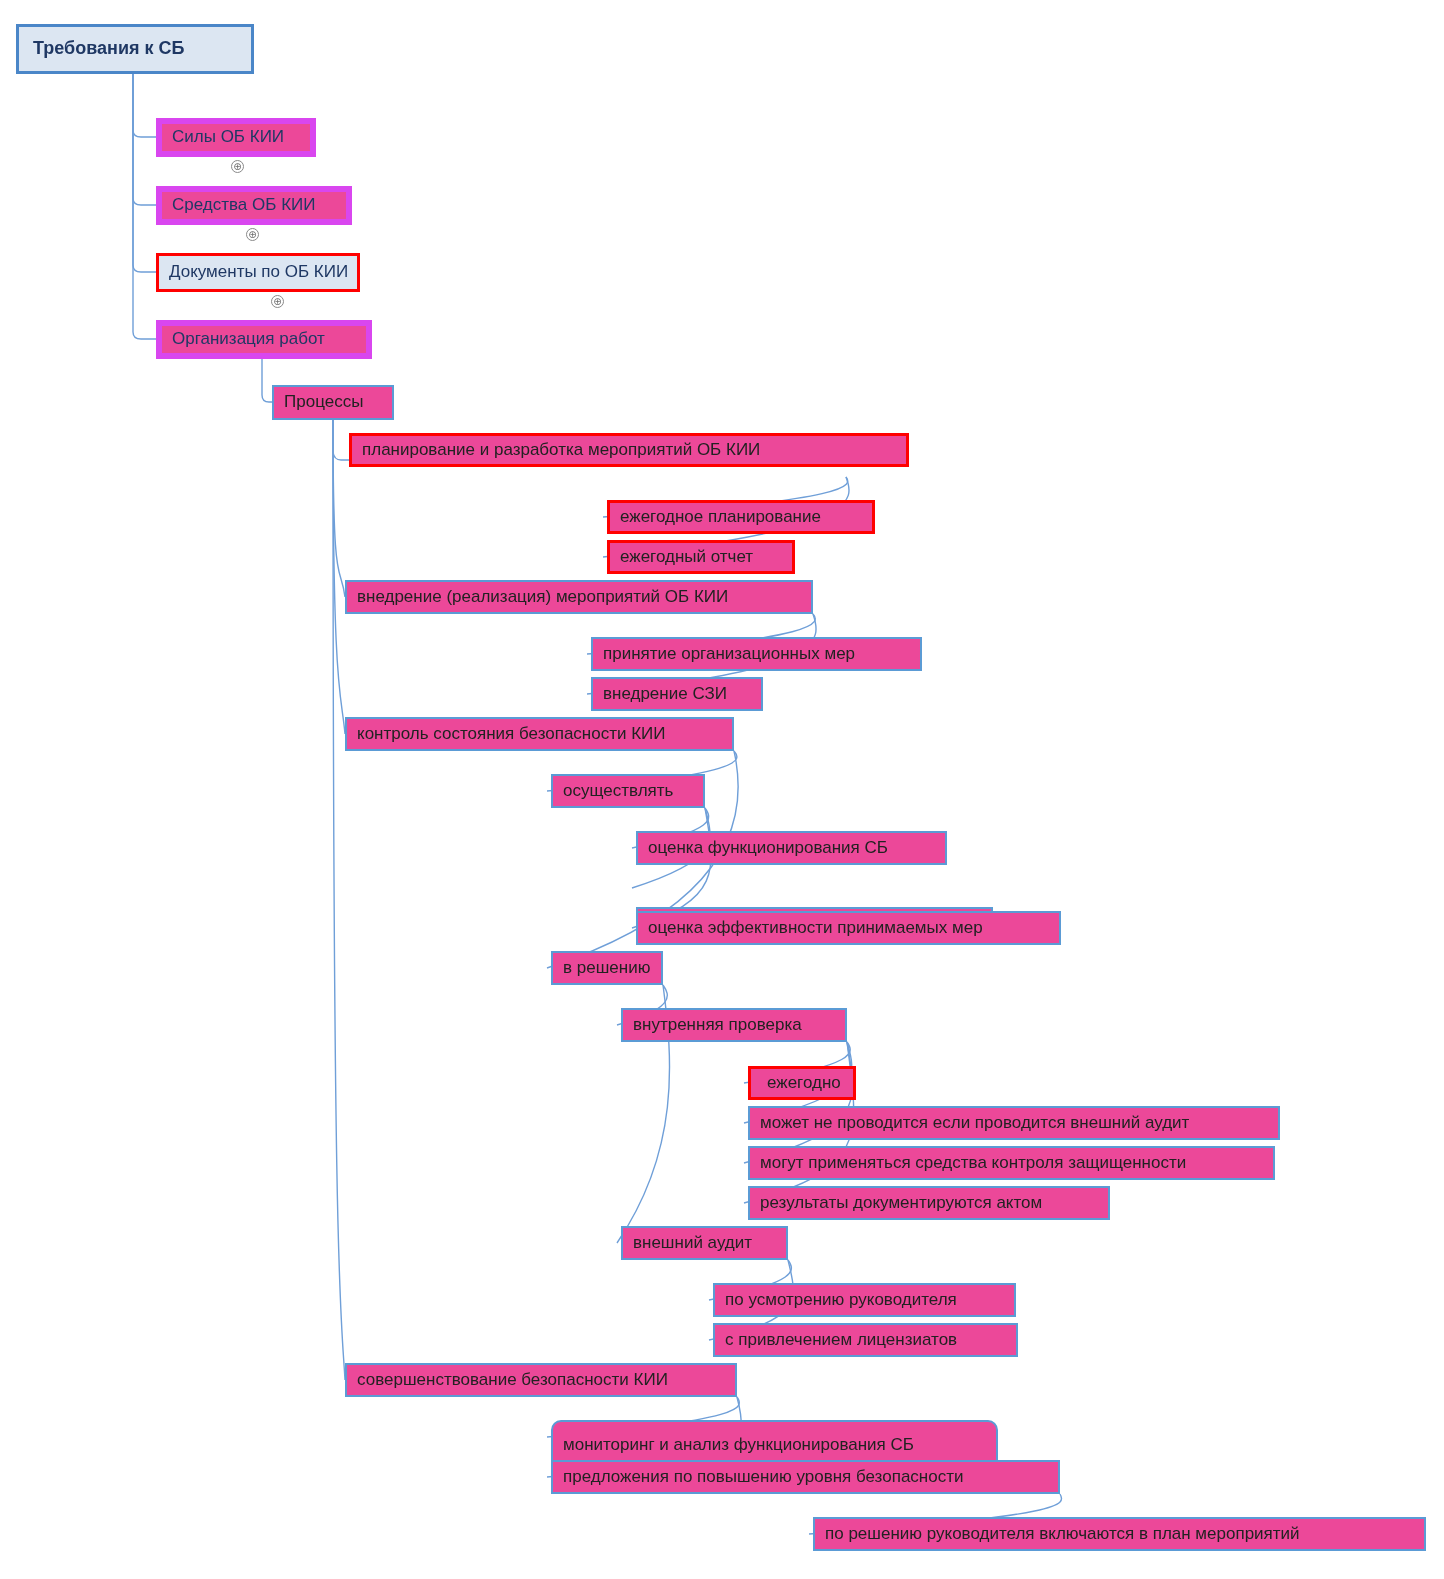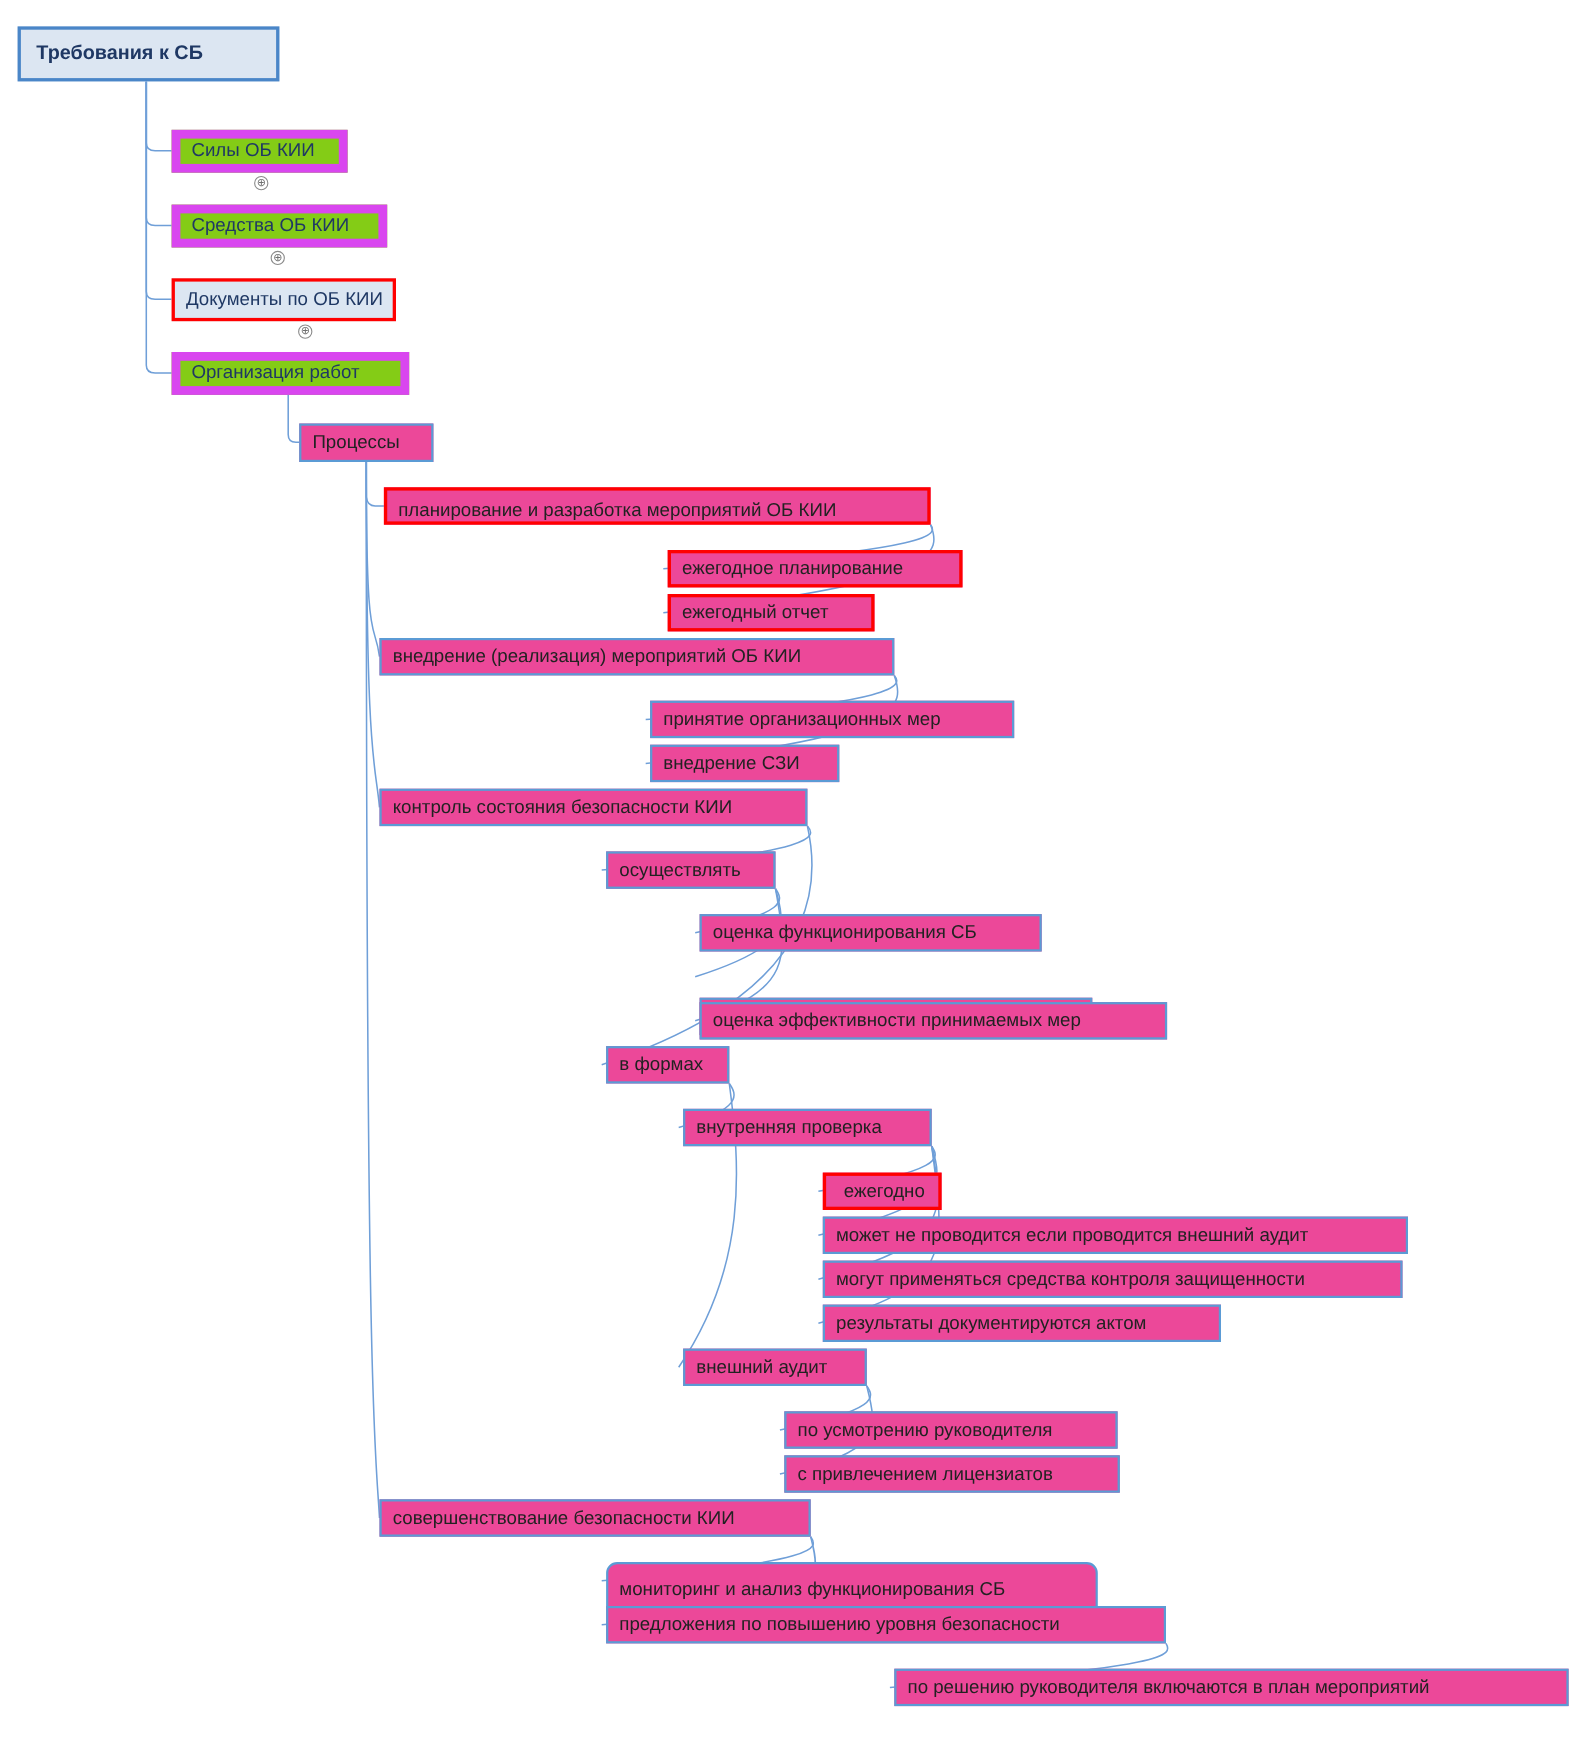--- a/index.html
+++ b/index.html
@@ -42,22 +42,22 @@
   }
   .node.root {
     background: #dce6f2;
     border: 3px solid #4a86c8;
     font-weight: bold;
     color: #1f3864;
     font-size: 18px;
     padding: 0 14px;
   }
   .node.blue-fill {
-    background: #84cc16;
-    border: 8px solid #d946ef;
+    background: #ec4899;
+    border: 6px solid #d946ef;
     color: #1f3864;
   }
   .node.red-border {
     border: 3px solid #ff0000;
   }
   .node.red-border.blue-fill {
     background: #dce6f2;
   }
   .expander {
     position: absolute;
@@ -122,21 +122,21 @@
       </div>
       <div class="node red-border blue-fill" style="left: 156px; top: 253px; width: 204px; height: 39px;">
         <span>Документы по ОБ КИИ</span>
       </div>
       <div class="node blue-fill" style="left: 156px; top: 320px; width: 216px; height: 39px;">
         <span>Организация работ</span>
       </div>
       <div class="node" style="left: 272px; top: 385px; width: 122px; height: 35px;">
         <span>Процессы</span>
       </div>
-      <div class="node red-border" style="left: 349px; top: 443px; width: 497px; height: 34px; align-items: flex-end;">
+      <div class="node red-border" style="left: 349px; top: 433px; width: 560px; height: 34px;">
         <span>планирование и разработка мероприятий ОБ КИИ</span>
       </div>
       <div class="node red-border" style="left: 607px; top: 500px; width: 268px; height: 34px;">
         <span>ежегодное планирование</span>
       </div>
       <div class="node red-border" style="left: 607px; top: 540px; width: 188px; height: 34px;">
         <span>ежегодный отчет</span>
       </div>
       <div class="node" style="left: 345px; top: 580px; width: 468px; height: 34px;">
         <span>внедрение (реализация) мероприятий ОБ КИИ</span>
@@ -156,21 +156,21 @@
       <div class="node" style="left: 636px; top: 831px; width: 311px; height: 34px;">
         <span>оценка функционирования СБ</span>
       </div>
       <div class="node" style="left: 636px; top: 871px; width: 357px; height: 34px; margin-top: 36px;">
         <span>оценка организации работ ОБ ПДн</span>
       </div>
       <div class="node" style="left: 636px; top: 911px; width: 425px; height: 34px;">
         <span>оценка эффективности принимаемых мер</span>
       </div>
       <div class="node" style="left: 551px; top: 951px; width: 112px; height: 34px;">
-        <span>в формах</span>
+        <span>в решению</span>
       </div>
       <div class="node" style="left: 621px; top: 1008px; width: 226px; height: 34px;">
         <span>внутренняя проверка</span>
       </div>
       <div class="node red-border" style="left: 748px; top: 1066px; width: 108px; height: 34px; padding-left: 16px;">
         <span>ежегодно</span>
       </div>
       <div class="node" style="left: 748px; top: 1106px; width: 532px; height: 34px;">
         <span>может не проводится если проводится внешний аудит</span>
       </div>

